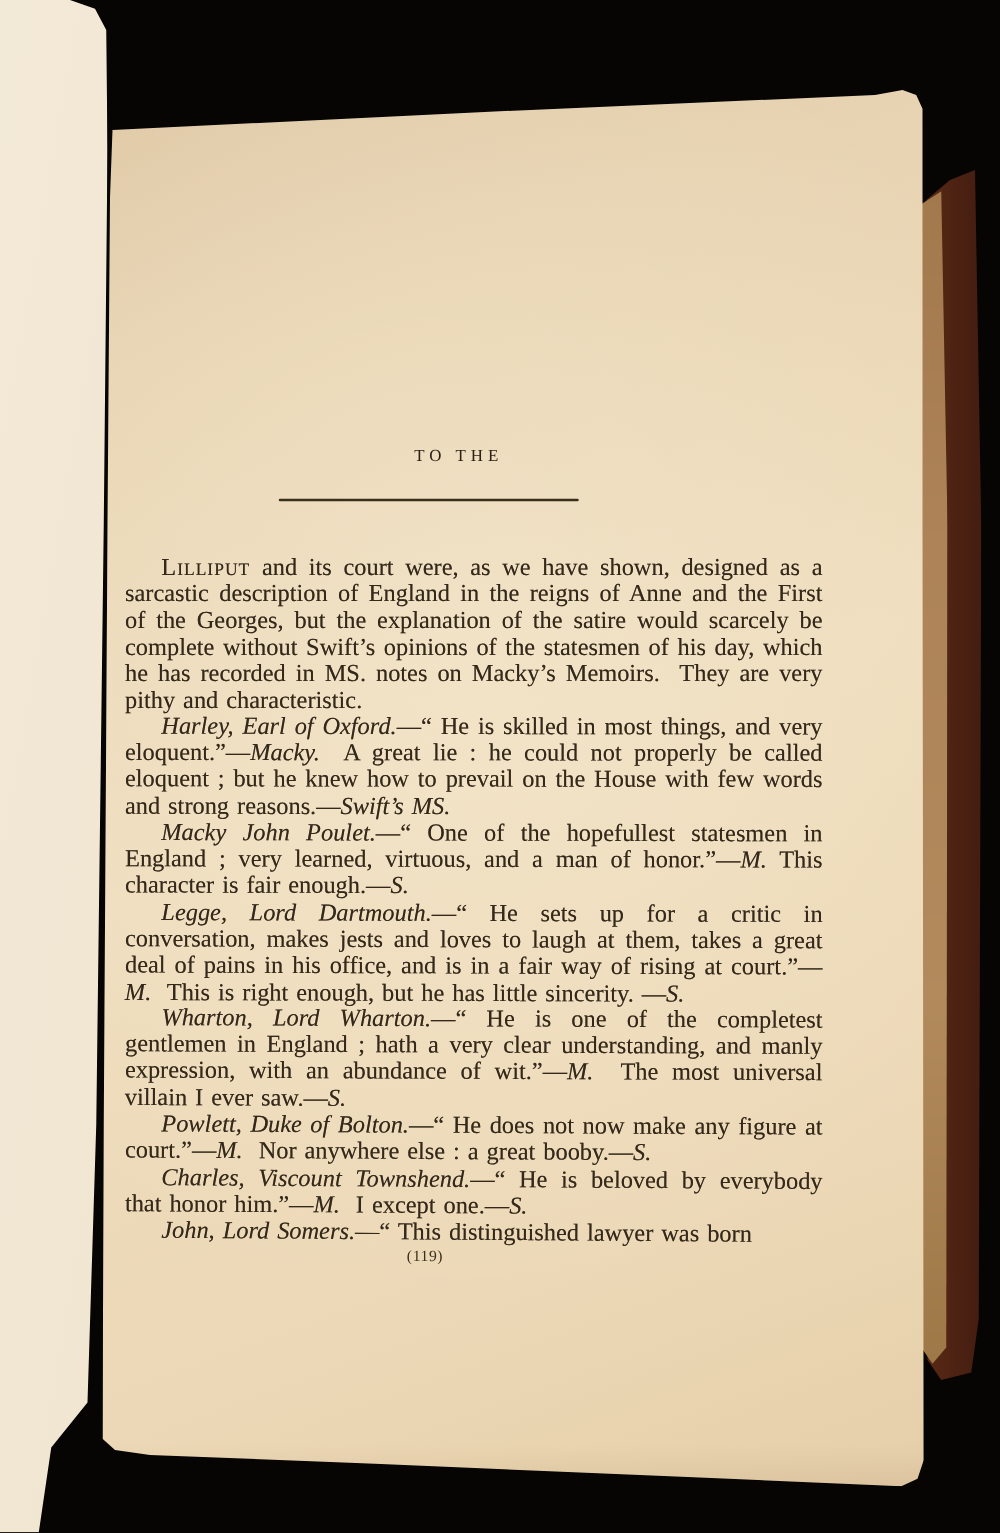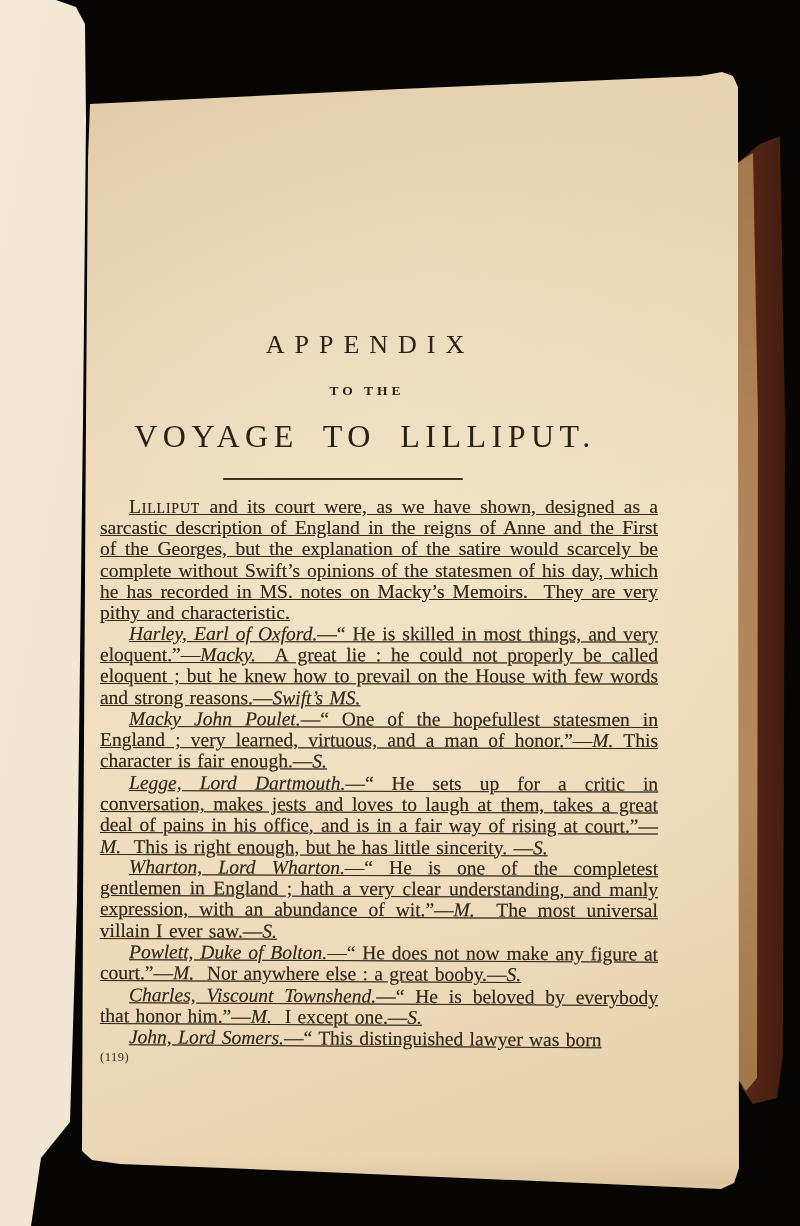--- a/index.html
+++ b/index.html
@@ -55,62 +55,60 @@
   .content{
     position:absolute;left:100px;top:332px;width:558px;
     color:#33281a;
   }
   .heading{width:530px;text-align:center;color:#2b2114;}
   .heading h1{
     margin:0;font-size:26px;font-weight:500;line-height:1;
     letter-spacing:10px;text-indent:10px;
   }
   .heading .subtitle{
-    margin-top:25px;font-size:13.5px;font-weight:700;
+    margin-top:25px;font-size:13.5px;font-weight:400;
     letter-spacing:4px;text-indent:4px;text-align:center;
   }
   .heading h2{
     margin:21px 0 0 0;font-size:32px;font-weight:500;line-height:1;
     letter-spacing:5.5px;word-spacing:11px;white-space:nowrap;
   }
   .rule{
     width:240px;height:2px;background:#3a2e1d;border-radius:1px;
     margin:26px 0 0 123px;
   }
-  .body-text{margin-top:16px;text-decoration:underline;}
+  .body-text{margin-top:43px;}
   .para{
     margin:0;
     font-size:19.5px;line-height:21.2px;
     text-align:justify;text-indent:29px;
     word-spacing:1.5px;
     text-shadow:0 0 0.5px rgba(51,40,26,0.55);
   }
   .para .it{font-style:italic;}
   .para .sc{font-variant:small-caps;letter-spacing:0.8px;}
   .pagenum{
     margin-top:3px;
     font-size:12.5px;letter-spacing:0.5px;
-    text-align:left;padding-right:78px;
+    text-align:center;padding-right:78px;
     color:#3a2e1d;
   }
 </style>
 </head>
 <body>
 
 <div class="scene">
   <div class="cover"></div>
   <div class="fore-edge"></div>
   <div class="left-page"></div>
 
   <div class="page">
     <div class="content">
       <div class="heading">
-        <h1>APPENDIX</h1>
         <div class="subtitle">TO THE</div>
-        <h2>VOYAGE TO LILLIPUT.</h2>
         <div class="rule"></div>
       </div>
       <div class="body-text" id="paragraphs">
           <p class="para" style="transform: rotate(0deg); transform-origin: left center;"><span class="sc">Lilliput</span><span> and its court were, as we have shown, designed as a sarcastic description of England in the reigns of Anne and the First of the Georges, but the explanation of the satire would scarcely be complete without Swift’s opinions of the statesmen of his day, which he has recorded in MS. notes on Macky’s Memoirs.&nbsp; They are very pithy and characteristic.</span></p>
           <p class="para" style="transform: rotate(0.055deg); transform-origin: left center;"><span class="it">Harley, Earl of Oxford.</span><span>—“ He is skilled in most things, and very eloquent.”—</span><span class="it">Macky.</span><span>&nbsp; A great lie : he could not properly be called eloquent ; but he knew how to prevail on the House with few words and strong reasons.—</span><span class="it">Swift’s MS.</span></p>
           <p class="para" style="transform: rotate(0.11deg); transform-origin: left center;"><span class="it">Macky John Poulet.</span><span>—“ One of the hopefullest statesmen in England ; very learned, virtuous, and a man of honor.”—</span><span class="it">M.</span><span> This character is fair enough.—</span><span class="it">S.</span></p>
           <p class="para" style="transform: rotate(0.165deg); transform-origin: left center;"><span class="it">Legge, Lord Dartmouth.</span><span>—“ He sets up for a critic in conversation, makes jests and loves to laugh at them, takes a great deal of pains in his office, and is in a fair way of rising at court.”—</span><span class="it">M.</span><span>&nbsp; This is right enough, but he has little sincerity. —</span><span class="it">S.</span></p>
           <p class="para" style="transform: rotate(0.22deg); transform-origin: left center;"><span class="it">Wharton, Lord Wharton.</span><span>—“ He is one of the completest gentlemen in England ; hath a very clear understanding, and manly expression, with an abundance of wit.”—</span><span class="it">M.</span><span>&nbsp; The most universal villain I ever saw.—</span><span class="it">S.</span></p>
           <p class="para" style="transform: rotate(0.275deg); transform-origin: left center;"><span class="it">Powlett, Duke of Bolton.</span><span>—“ He does not now make any figure at court.”—</span><span class="it">M.</span><span>&nbsp; Nor anywhere else : a great booby.—</span><span class="it">S.</span></p>
           <p class="para" style="transform: rotate(0.33deg); transform-origin: left center;"><span class="it">Charles, Viscount Townshend.</span><span>—“ He is beloved by everybody that honor him.”—</span><span class="it">M.</span><span>&nbsp; I except one.—</span><span class="it">S.</span></p>

